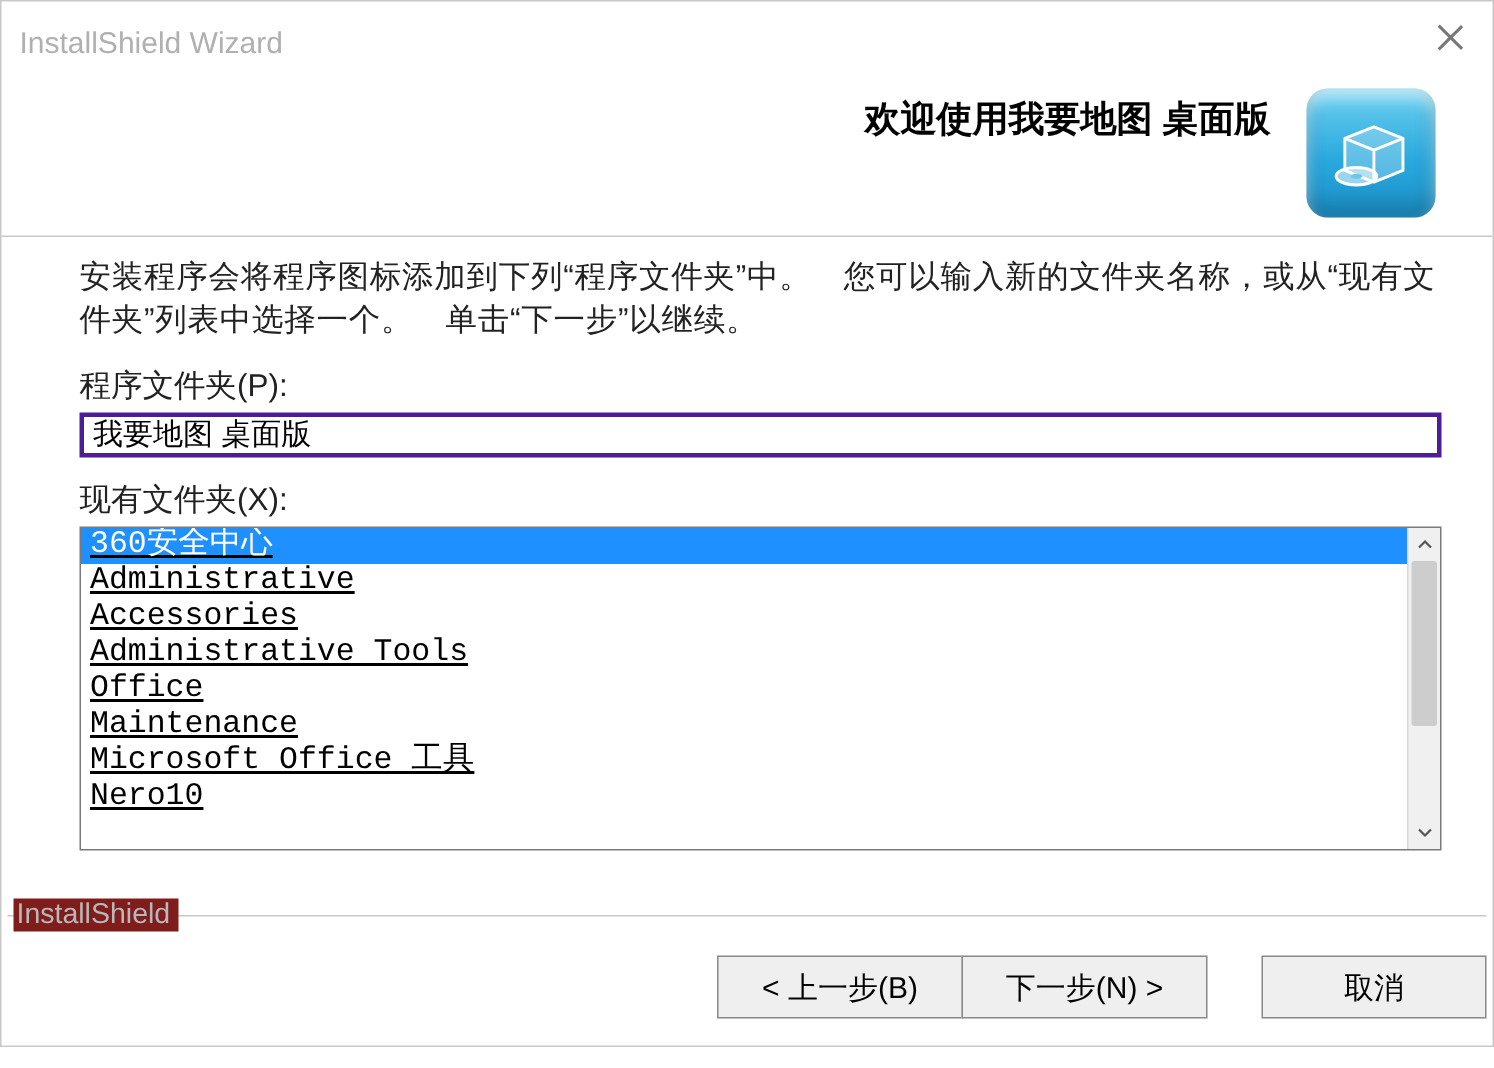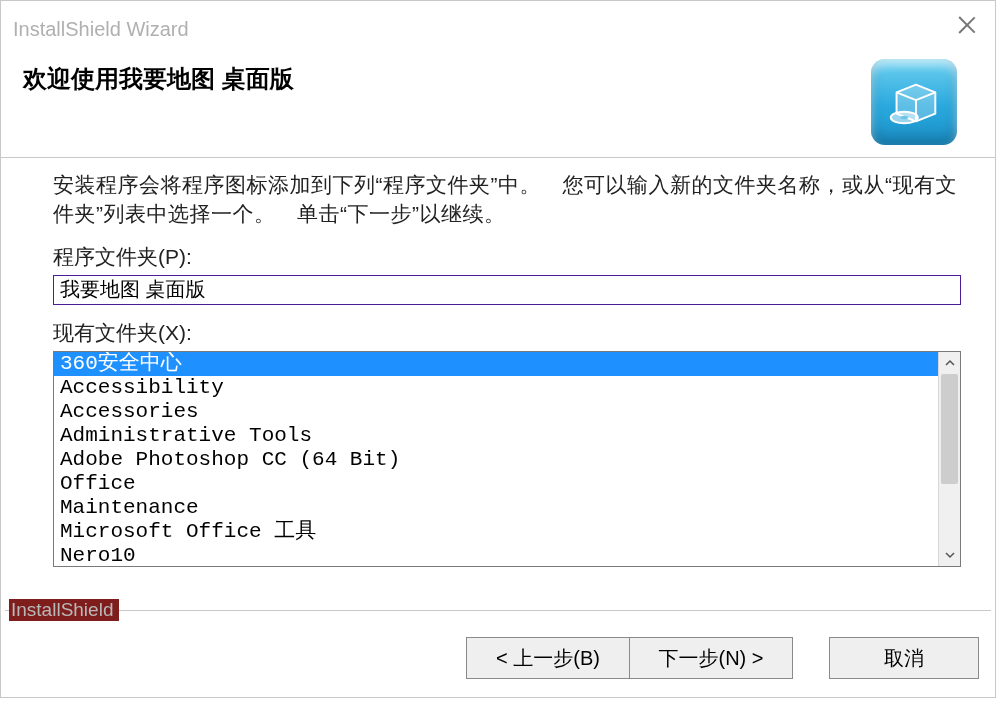--- a/index.html
+++ b/index.html
@@ -38,21 +38,21 @@
   }
   .close-x::before, .close-x::after {
     content: ""; position: absolute; left: 8px; top: -2px;
     width: 1.5px; height: 22px; background: #777;
   }
   .close-x::before { transform: rotate(45deg); }
   .close-x::after  { transform: rotate(-45deg); }
 
   .header {
     padding: 18px 32px 6px 22px;
-    display: flex; align-items: flex-start; justify-content: space-between;
+    display: flex; align-items: flex-start; justify-content: flex-end; gap: 24px;
   }
   .header .welcome {
     font-size: 24px;
     font-weight: bold;
     color: #000;
     padding-top: 4px;
   }
   .logo {
     width: 86px; height: 86px;
     border-radius: 14px;
@@ -81,34 +81,35 @@
     letter-spacing: 0.5px;
   }
   .field-label {
     font-size: 21px;
     color: #222;
     margin-bottom: 4px;
   }
   .text-input {
     width: 100%;
     height: 30px;
-    border: 1px solid #4c1d95;
+    border: 3px solid #4c1d95;
     background: #fff;
     font-size: 20px;
     padding: 0 6px;
     font-family: "SimSun","Microsoft YaHei",sans-serif;
   }
   .gap { height: 14px; }
   .listbox {
     width: 100%;
     height: 216px;
     border: 1px solid #7a7a7a;
     background: #fff;
     overflow: hidden;
     display:flex;
+    text-decoration:underline;
   }
   .list-inner {
     flex: 1;
     overflow: hidden;
   }
   .list-item {
     font-family: "Courier New","SimSun",monospace;
     font-size: 21px;
     line-height: 24px;
     padding: 0 6px;
@@ -150,21 +151,21 @@
   }
   .footer-sep .brand {
     position:absolute; left:4px; top:-2px;
     background:#7f1d1d; padding: 0 6px 0 2px;
     font-size: 19px; color:#b8b8b8;
     font-family: Tahoma, sans-serif;
   }
 
   .buttons {
     display:flex; justify-content:flex-end; gap: 0;
-    padding: 18px 16px 18px 0;
+    padding: 18px 4px 18px 0;
   }
   .btn {
     min-width: 164px; height: 42px;
     border: 1px solid #8a8a8a;
     background: #efefef;
     font-size: 20px;
     font-family: "SimSun","Microsoft YaHei",sans-serif;
     cursor: pointer;
     padding: 0 12px;
   }
@@ -206,24 +207,23 @@
     <div class="field-label">程序文件夹(P):</div>
     <input class="text-input" type="text" value="我要地图 桌面版" style="">
 
     <div class="gap"></div>
 
     <div class="field-label">现有文件夹(X):</div>
 
     <div class="listbox">
       <div class="list-inner" id="folder-list">
           <div class="list-item selected">360安全中心</div>
-          <div class="list-item">Accessibility</div>
+          <div class="list-item">Administrative</div>
           <div class="list-item">Accessories</div>
           <div class="list-item">Administrative Tools</div>
-          <div class="list-item">Adobe Photoshop CC (64 Bit)</div>
           <div class="list-item">Office</div>
           <div class="list-item">Maintenance</div>
           <div class="list-item">Microsoft Office 工具</div>
           <div class="list-item">Nero10</div>
         </div>
       <div class="scrollbar">
         <div class="sb-btn">
           <svg width="10" height="10" viewBox="0 0 10 10">
               <path d="M1 7 L5 3 L9 7" fill="none" stroke="#555" stroke-width="1.5"></path>
             </svg>

